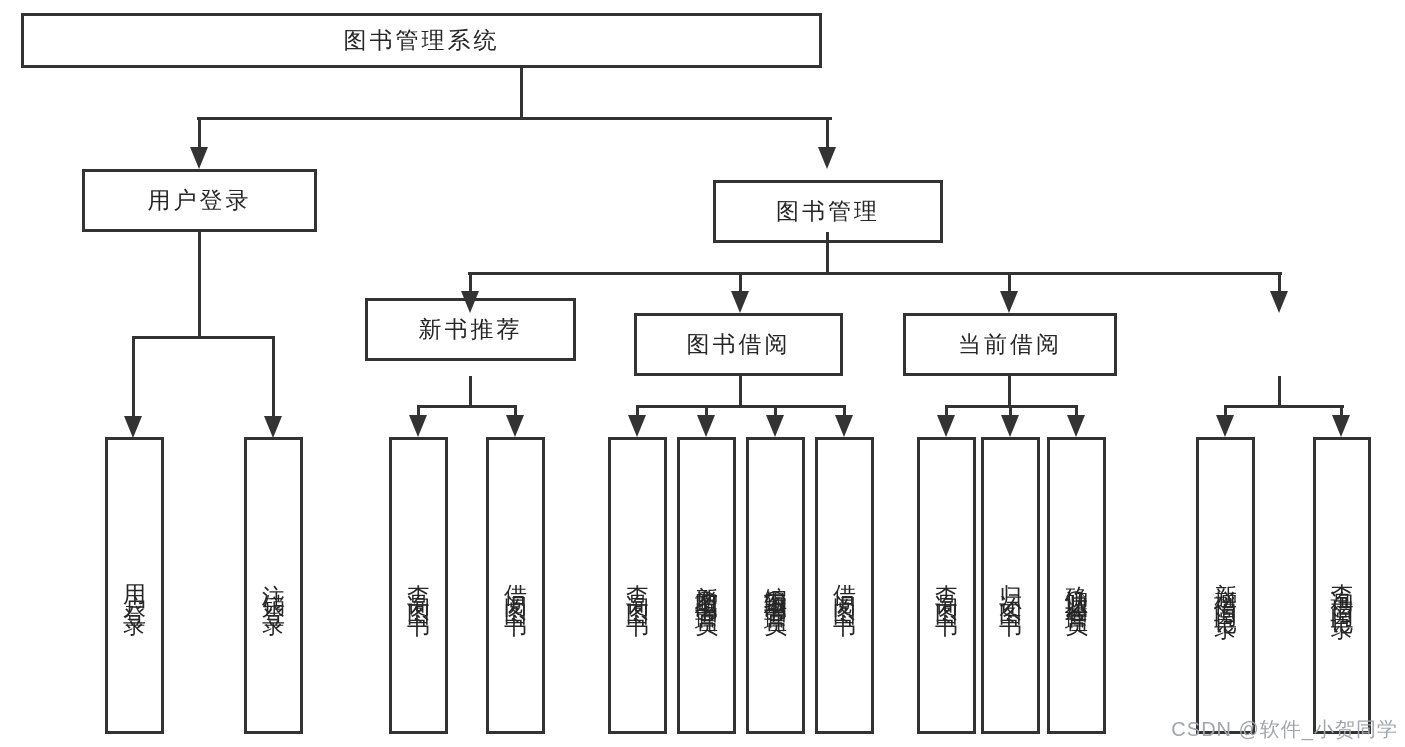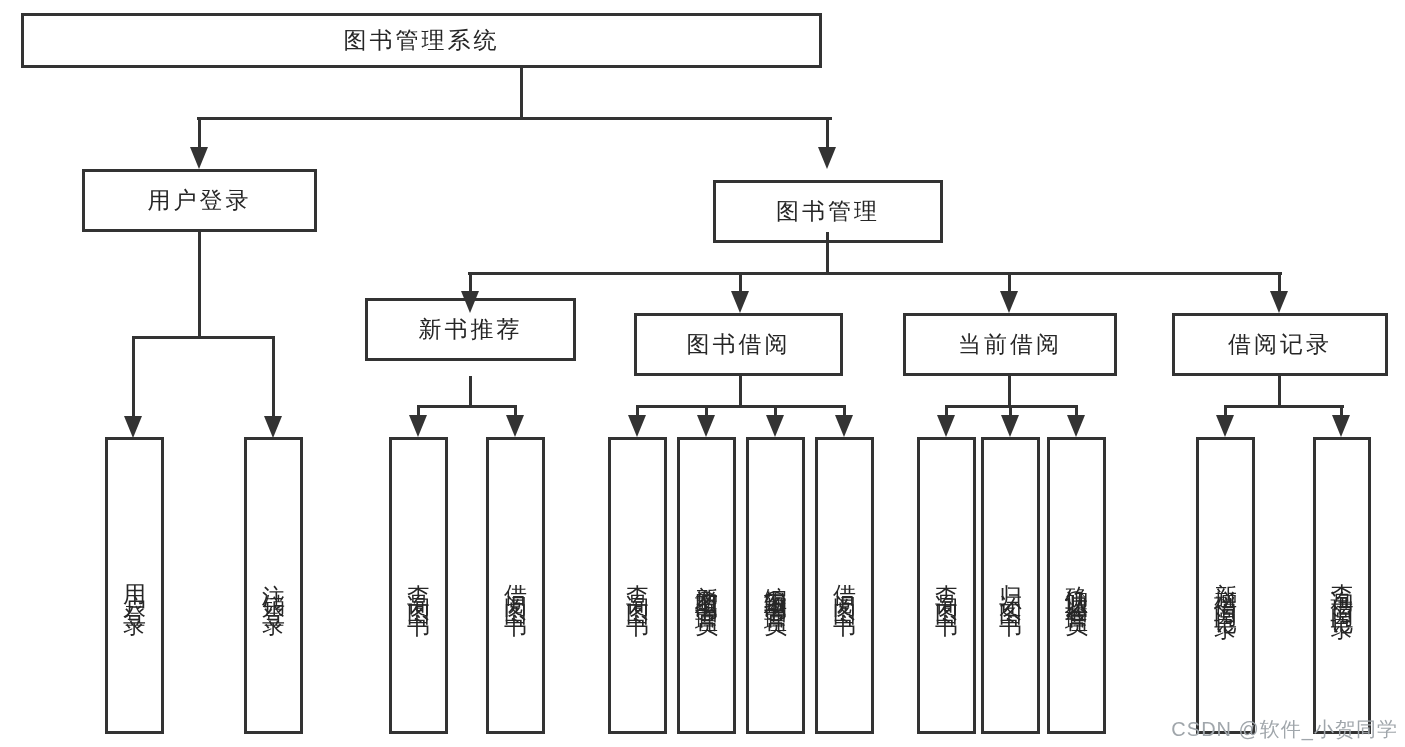--- a/index.html
+++ b/index.html
@@ -64,21 +64,20 @@
 <div id="canvas">
 
   <div class="node" style="left:21px;top:13px;width:801px;height:55px">图书管理系统</div>
 
   <div class="node" style="left:82px;top:169px;width:235px;height:63px">用户登录</div>
   <div class="node" style="left:713px;top:180px;width:230px;height:63px">图书管理</div>
 
   <div class="node" style="left:365px;top:298px;width:211px;height:63px">新书推荐</div>
   <div class="node" style="left:634px;top:313px;width:209px;height:63px">图书借阅</div>
   <div class="node" style="left:903px;top:313px;width:214px;height:63px">当前借阅</div>
-  <div class="node" style="left:1172px;top:313px;width:216px;height:63px">借阅记录</div>
 
   <div class="node v" style="left:105px;top:437px;width:59px;height:297px">
     <span class="vtxt">用户登录</span>
     </div>
   <div class="node v" style="left:244px;top:437px;width:59px;height:297px">
     <span class="vtxt">注销登录</span>
     </div>
 
   <div class="node v" style="left:389px;top:437px;width:59px;height:297px">
     <span class="vtxt">查询图书</span>

